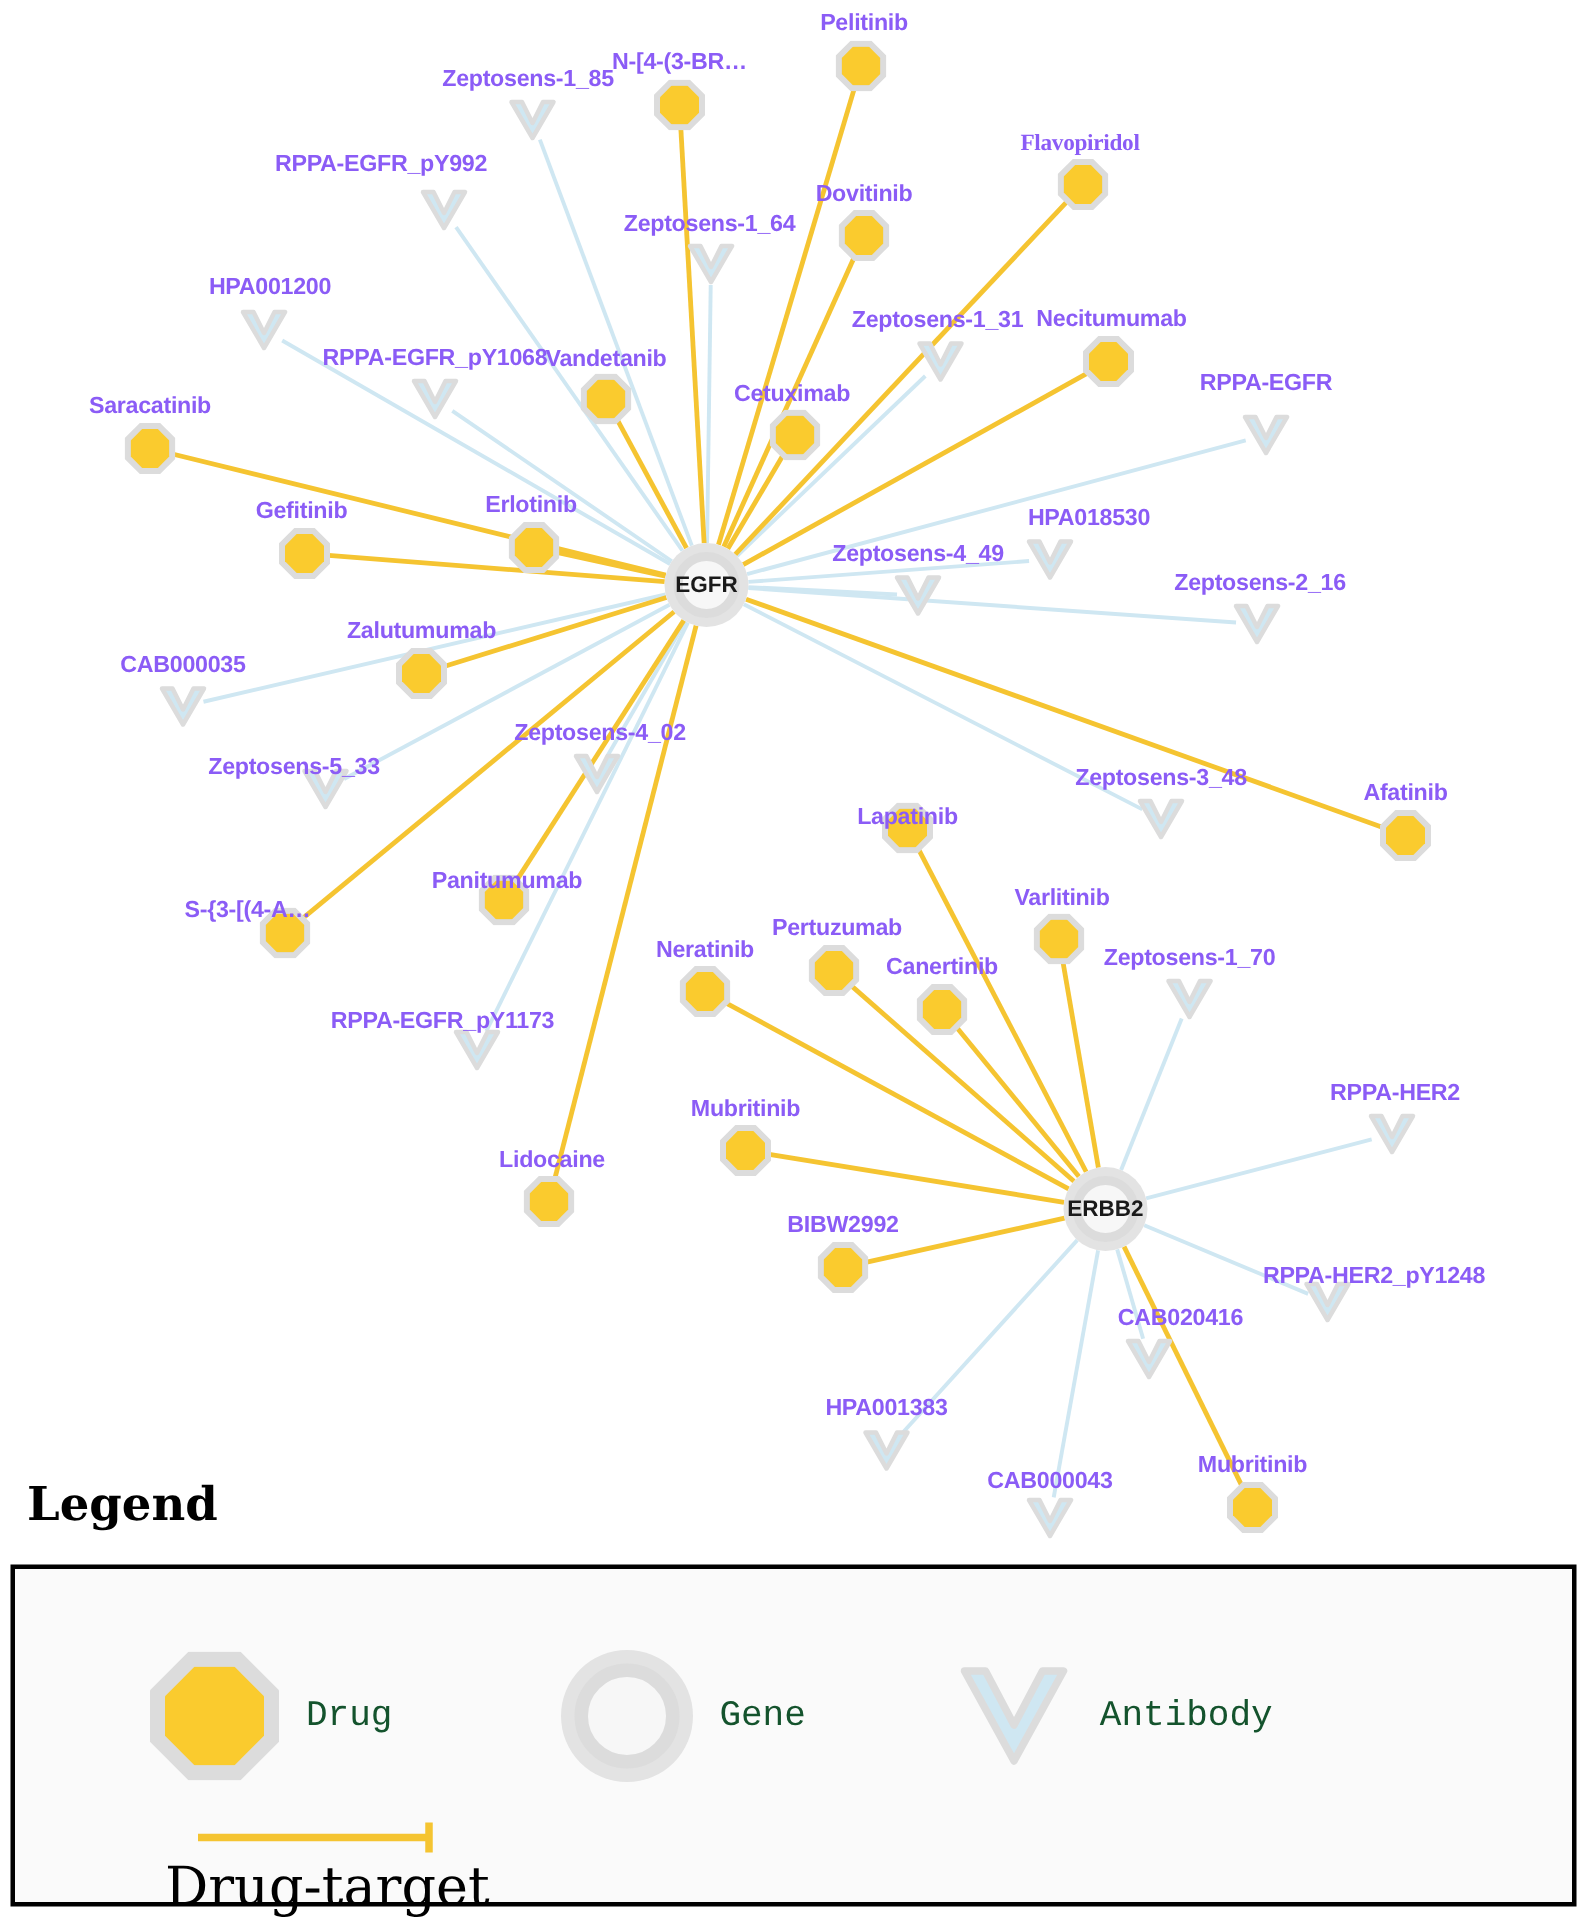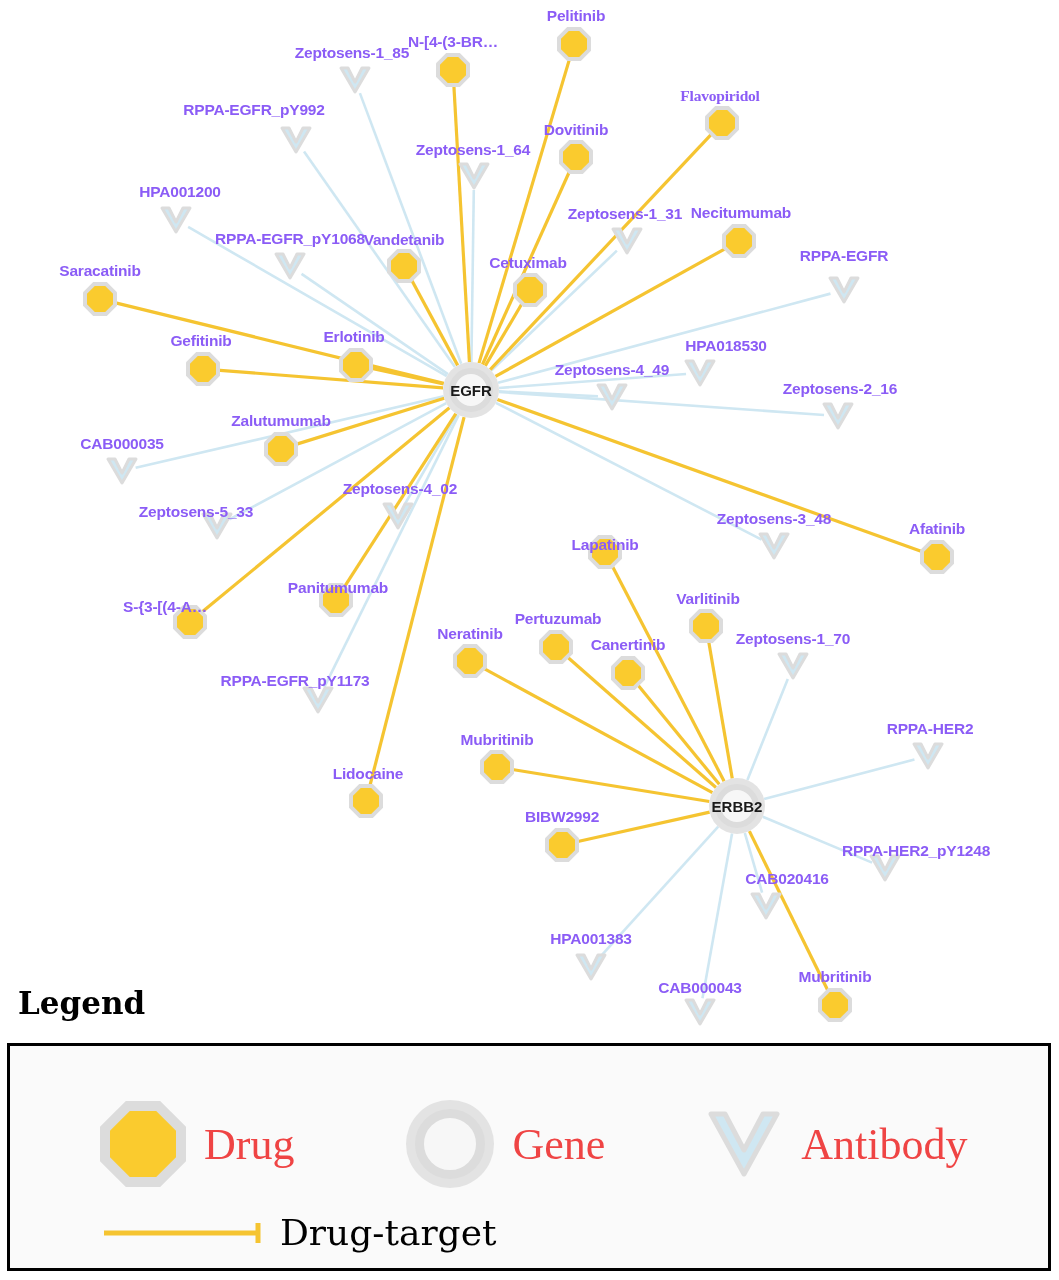--- a/index.html
+++ b/index.html
@@ -125,23 +125,23 @@
     align-items: center;
     justify-content: flex-start;
     padding-left: 90px;
     box-sizing: border-box;
   }
   .legend-item {
     display: flex;
     align-items: center;
   }
   .legend-item .lbl {
-    font-family: Liberation Serif, serif;
-    font-size: 44px;
-    color: #ef4444;
+    font-family: Liberation Mono, monospace;
+    font-size: 24px;
+    color: #14532d;
     margin-left: 18px;
     white-space: nowrap;
   }
   .drug-wrap-lg {
     width: 86px;
     height: 86px;
     display: flex;
     align-items: center;
     justify-content: center;
     background: #dcdcdc;
@@ -178,21 +178,21 @@
   .legend-row2 {
     position: absolute;
     left: 0;
     top: 166px;
     width: 100%;
     display: flex;
     align-items: center;
     padding-left: 90px;
     box-sizing: border-box;
   }
-  .edge-sample { display: flex; align-items: center; }
+  .edge-sample { display: flex; align-items: center; flex-direction: column; }
   .edge-sample .lbl {
     font-family: "DejaVu Serif", serif;
     font-size: 36px;
     color: #000;
     margin-left: 10px;
     white-space: nowrap;
   }
   .legend-gap-3 { width: 72px; }
 </style>
 </head>

